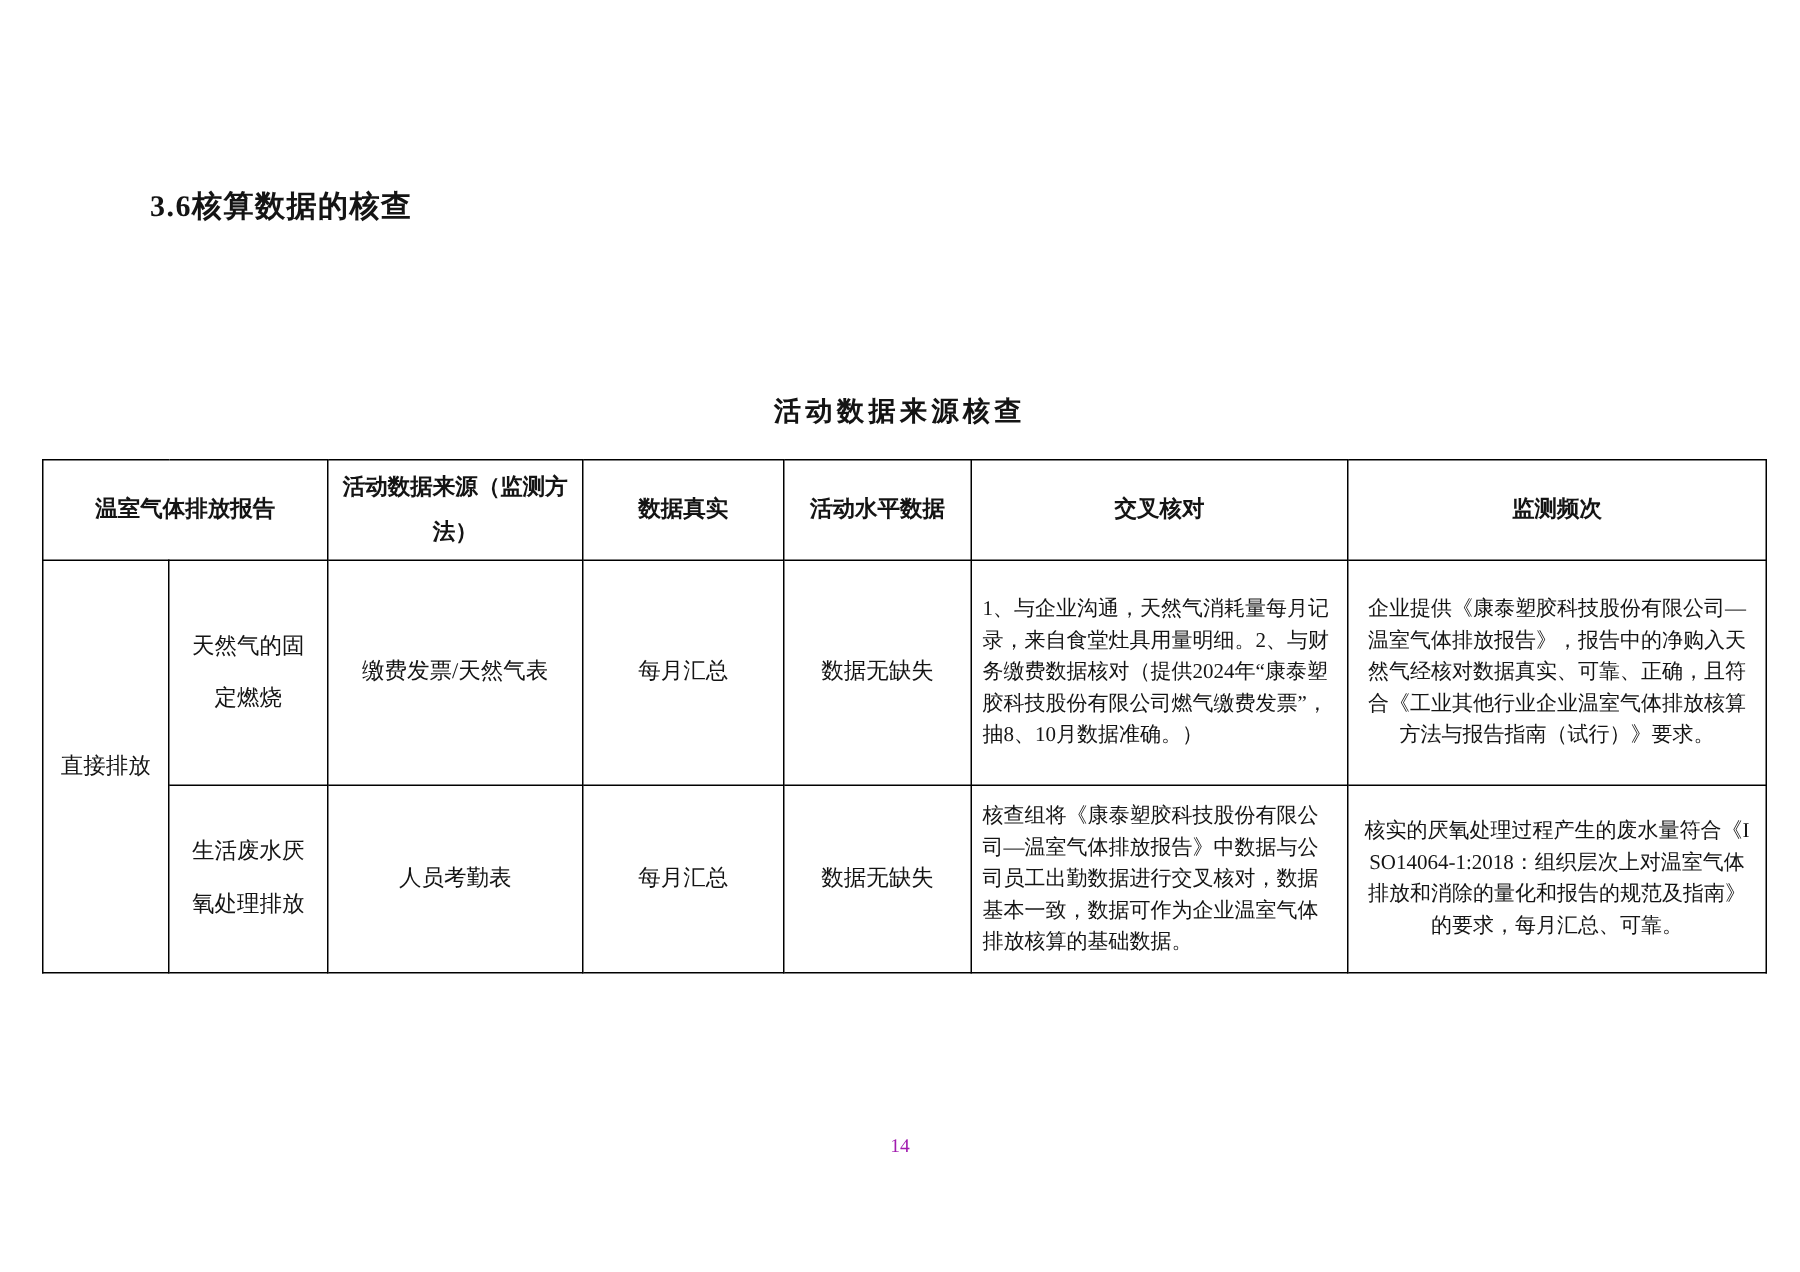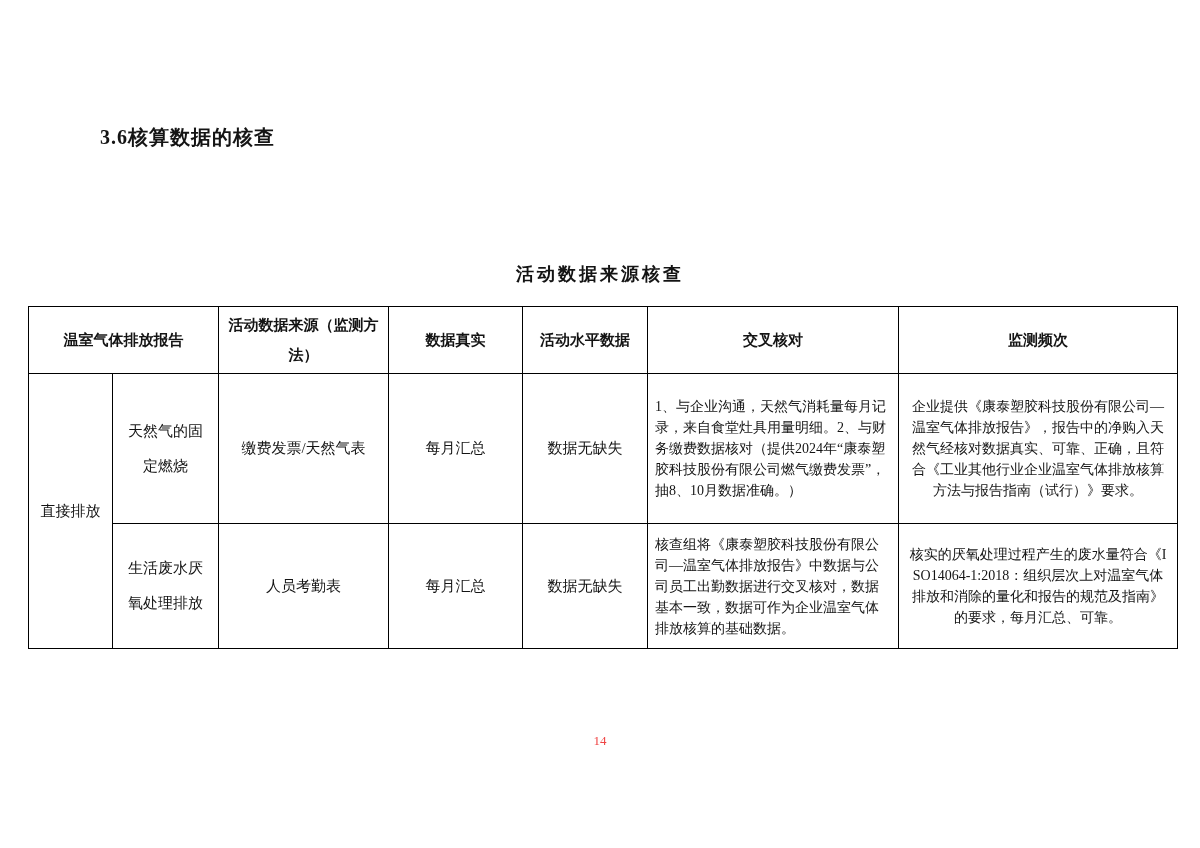--- a/index.html
+++ b/index.html
@@ -49,22 +49,22 @@
 
   .cell-long {
     font-size:14px !important;
     line-height:21px !important;
     padding:4px 7px !important;
   }
   .cross  { text-align:left !important;margin-left:28px; }
   .result { text-align:center !important; }
 
   .pageno {
-    position:absolute; left:0; top:733px; width:1200px;
-    text-align:center; font-size:13px; color:#ef4444;
+    position:absolute; left:0; top:756px; width:1200px;
+    text-align:center; font-size:13px; color:#a21caf;
   }
 </style>
 </head>
 <body>
 
 <div class="page">
 
   <div class="heading">3.6核算数据的核查</div>
 
 

